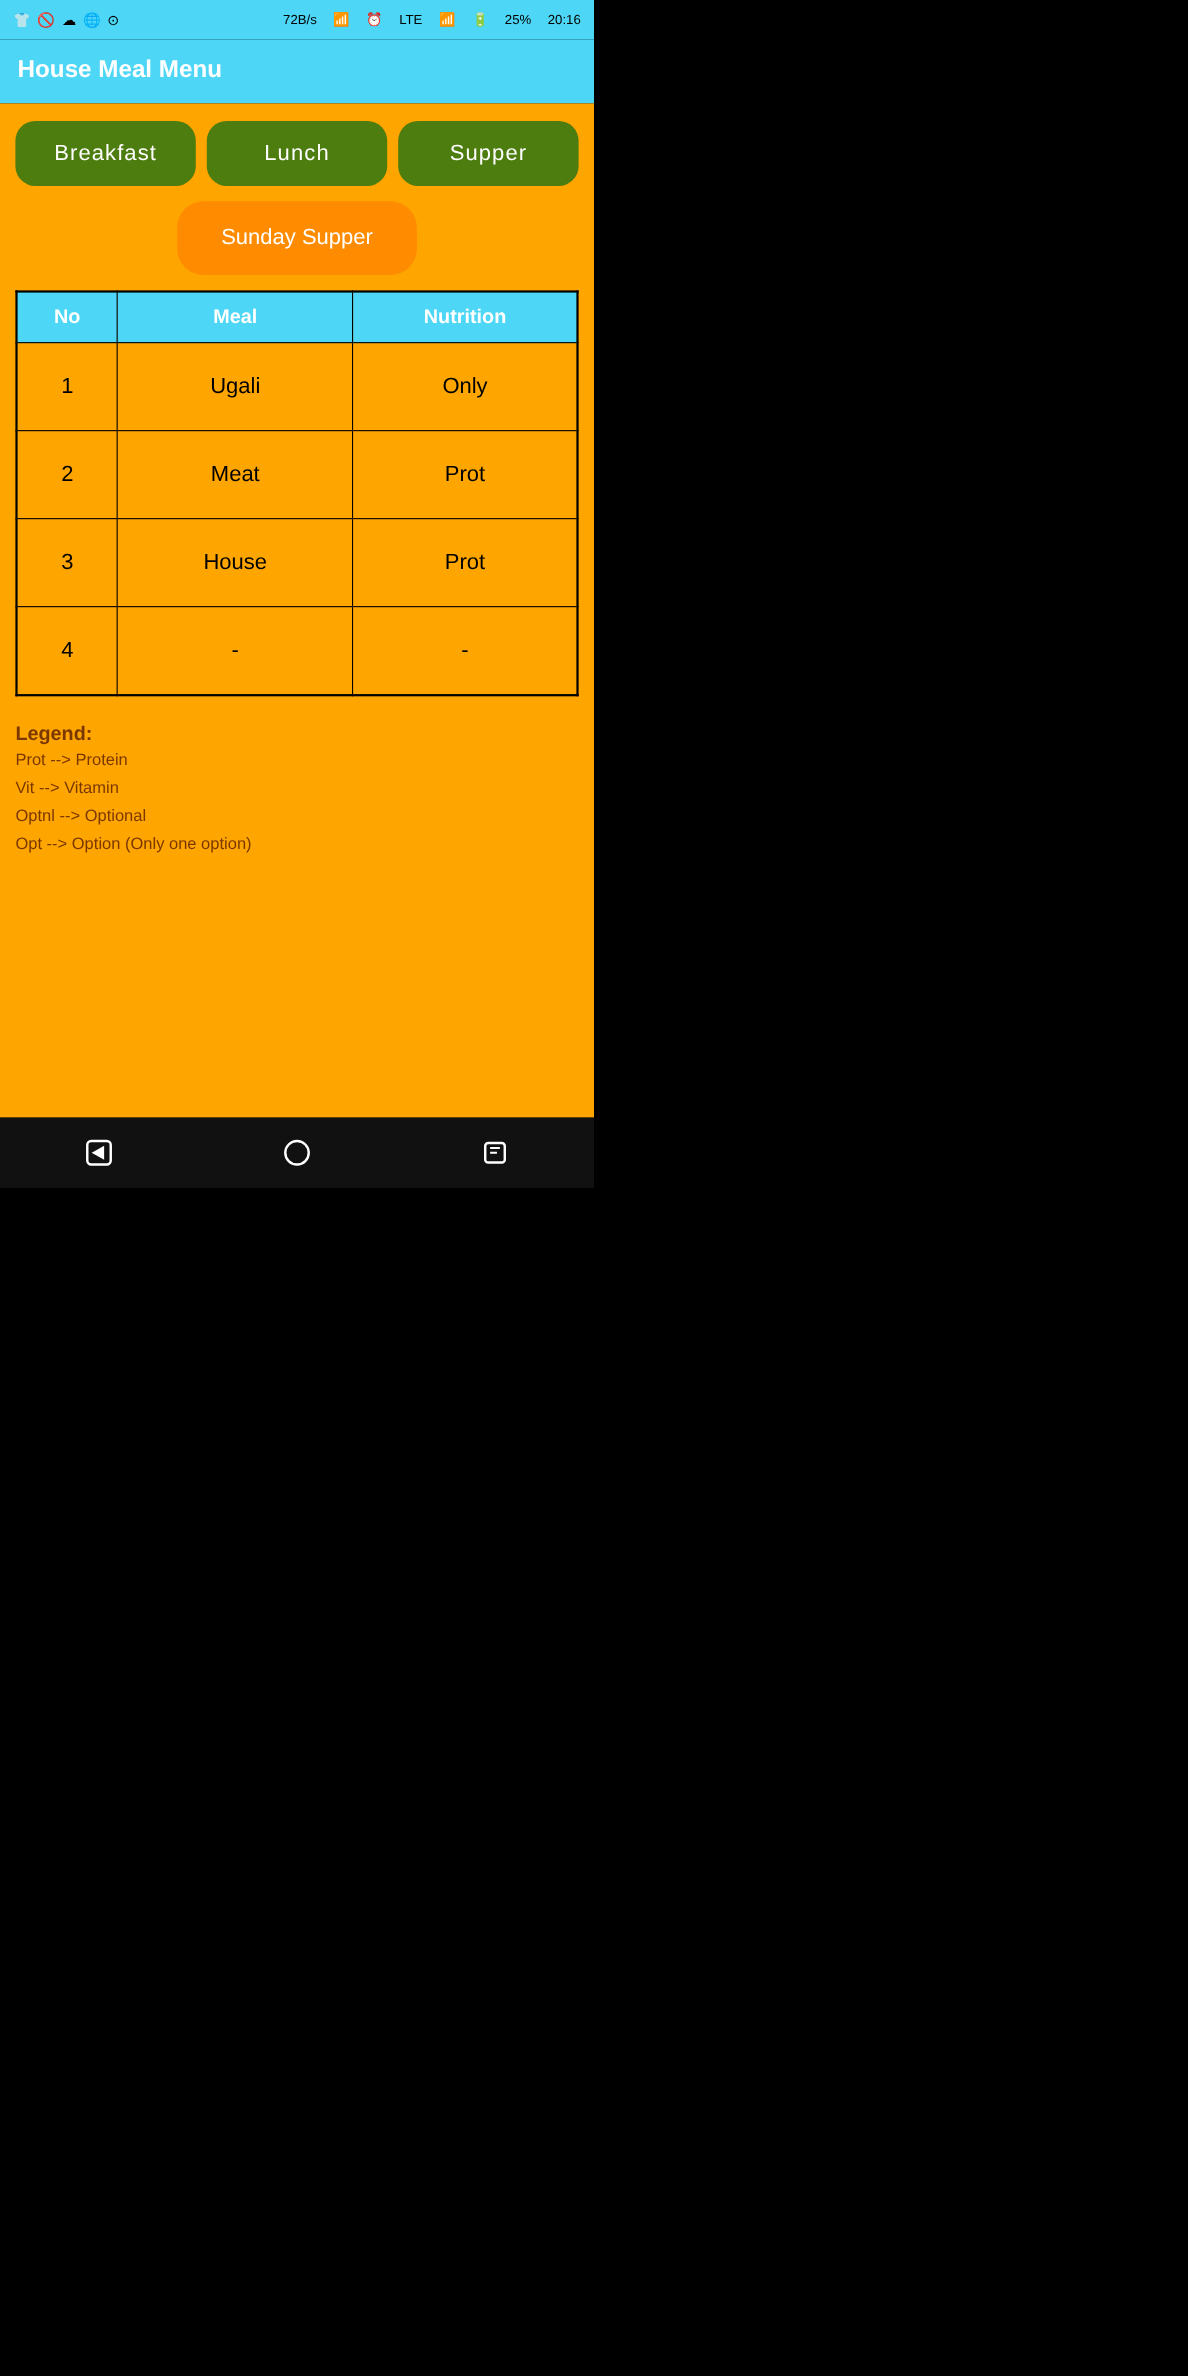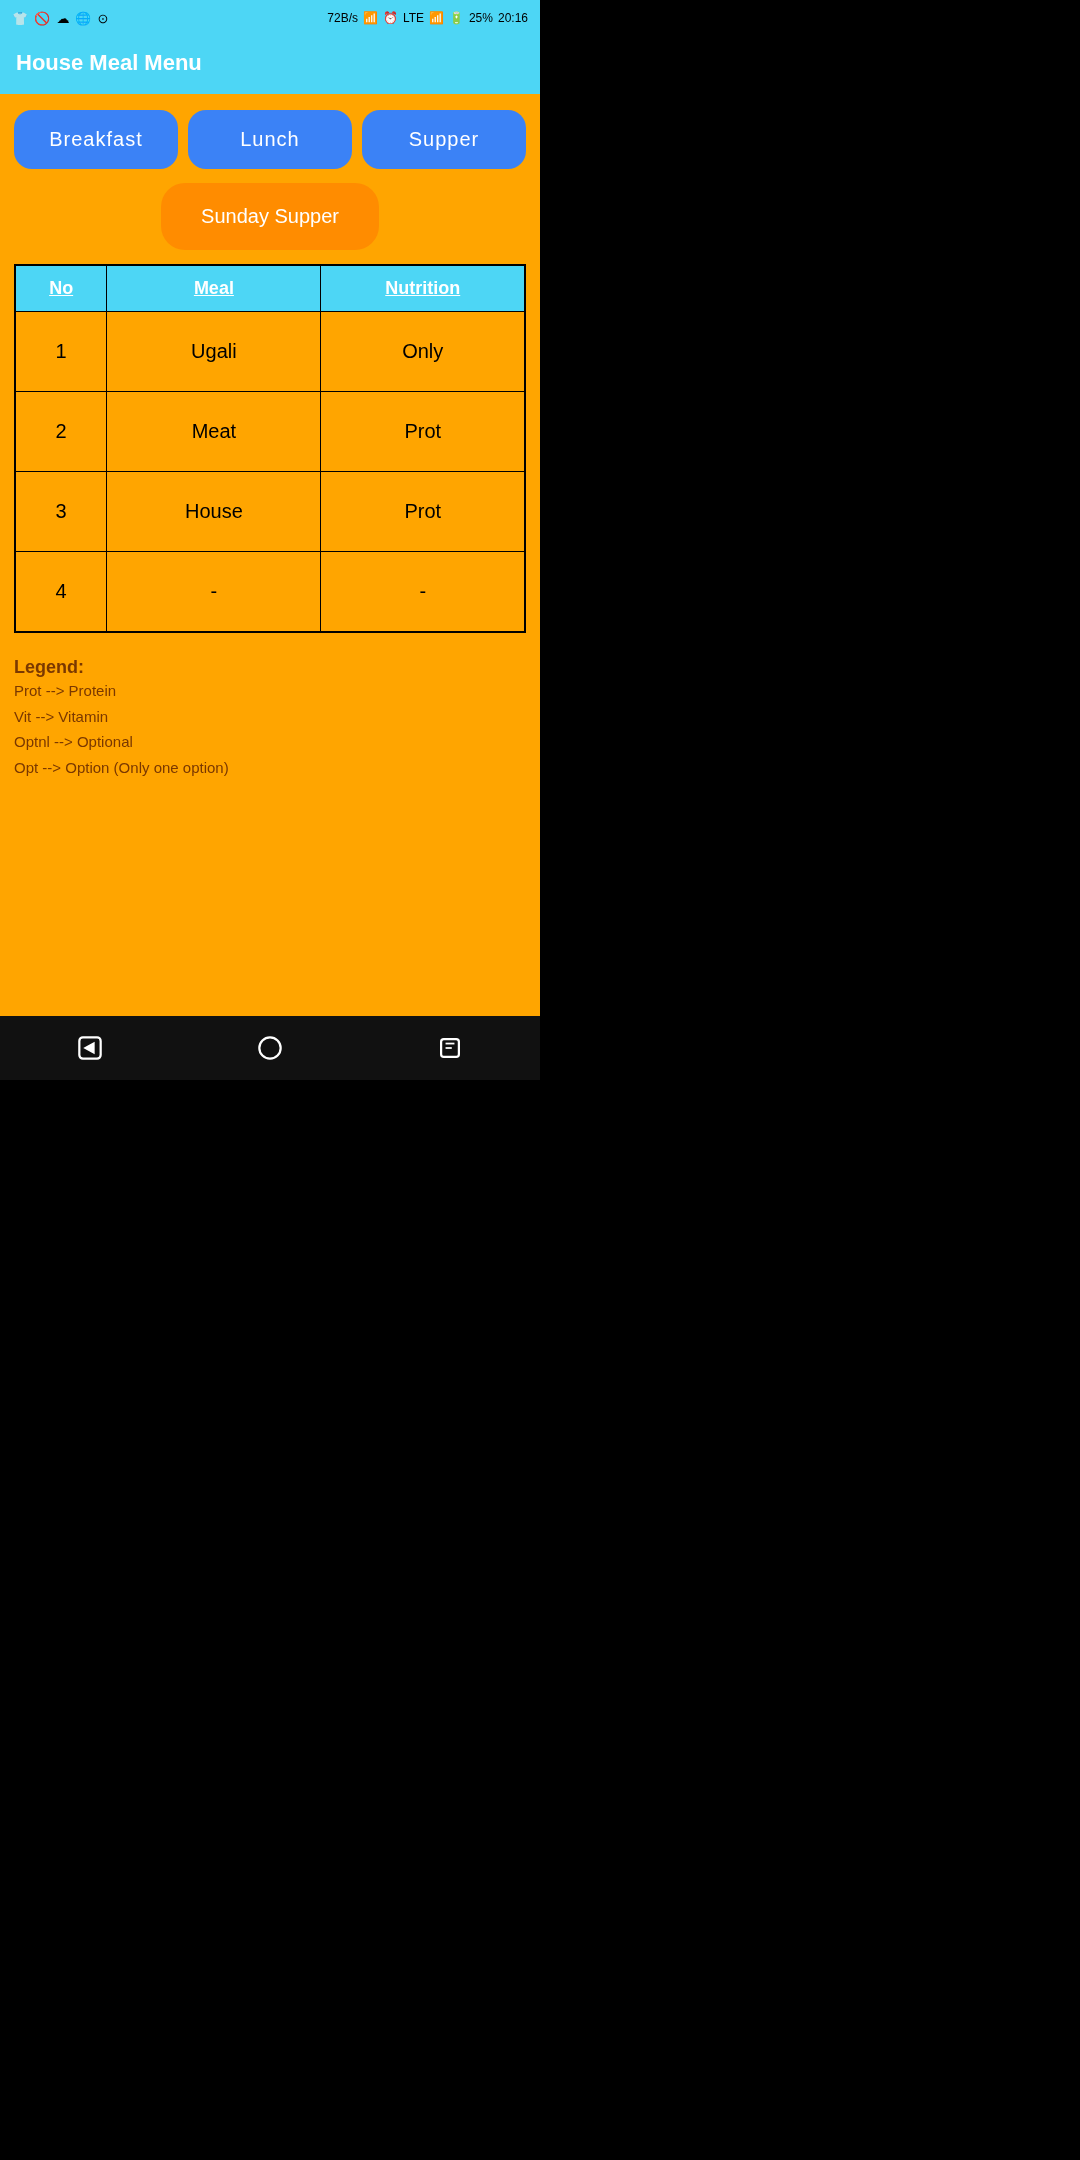--- a/index.html
+++ b/index.html
@@ -26,21 +26,21 @@
       color: #000;
     }
     .status-left {
       display: flex;
       gap: 6px;
       align-items: center;
     }
     .status-right {
       display: flex;
       align-items: center;
-      gap: 5px;
+      gap: 15px;
       font-size: 12px;
     }
 
     
     .app-bar {
       background: #4dd6f5;
       padding: 14px 8px 18px 16px;
     }
     .app-bar-title {
       color: #fff;
@@ -59,21 +59,21 @@
     }
 
     
     .meal-tabs {
       display: flex;
       gap: 10px;
       justify-content: space-between;
     }
     .meal-tab-btn {
       flex: 1;
-      background: #3b82f6;
+      background: #4d7c0f;
       border: none;
       border-radius: 18px;
       padding: 18px 8px;
       color: #fff;
       font-size: 20px;
       font-weight: 500;
       cursor: pointer;
       letter-spacing: 1px;
     }
 
@@ -98,21 +98,20 @@
       border: 2px solid #000;
     }
     .meal-table th {
       background: #4dd6f5;
       color: #fff;
       font-size: 18px;
       font-weight: 600;
       padding: 12px 6px;
       border: 1.5px solid #000;
       text-align: center;
-      text-decoration: underline;
     }
     .meal-table td {
       background: #FFA500;
       font-size: 20px;
       padding: 28px 12px;
       border: 1.5px solid #000;
       text-align: center;
       color: #000;
     }
     .col-no { width: 18%; }

